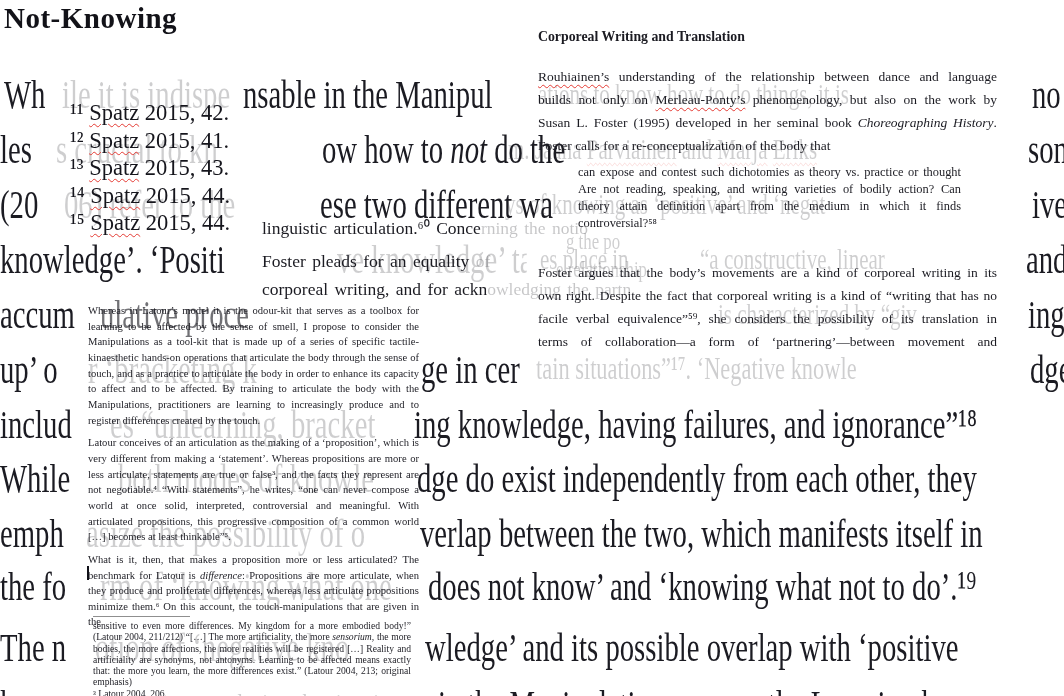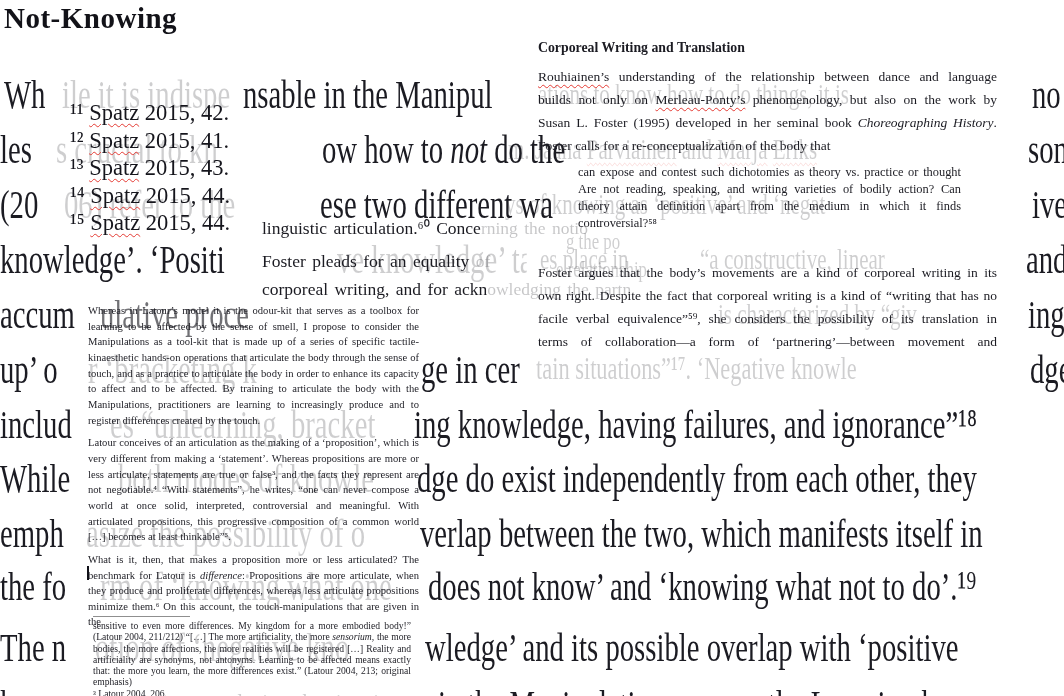--- a/index.html
+++ b/index.html
@@ -21,21 +21,21 @@
   .midline{position:absolute;font-size:17.5px;white-space:nowrap;color:#1b1b22;
            word-spacing:2px;}
   .midline .f{opacity:.25;}
 
   
   .fnbox{position:absolute;left:70px;top:99px;font-size:22.5px;line-height:27.6px;
          color:#15151c;white-space:nowrap;}
 
   
   .page{position:absolute;left:538px;top:0;width:459px;}
-  .heading{position:absolute;top:40px;left:0;font-size:13.8px;font-weight:bold;white-space:nowrap;}
+  .heading{position:absolute;top:29px;left:0;font-size:13.8px;font-weight:bold;white-space:nowrap;}
   .para{position:absolute;left:0;width:459px;}
   .para.p1{top:65px;}
   .para.quote{top:164px;left:40px;width:383px;}
   .para.p2{top:261px;}
   .pline{font-size:13.5px;line-height:23.1px;text-align:left;color:#1b1b22;}
   .quote .pline{font-size:12.4px;line-height:17.1px;}
   .jl{text-align:justify;text-align-last:justify;}
 
   
   .smallbox{position:absolute;left:88px;top:303px;width:331px;font-size:10.6px;

